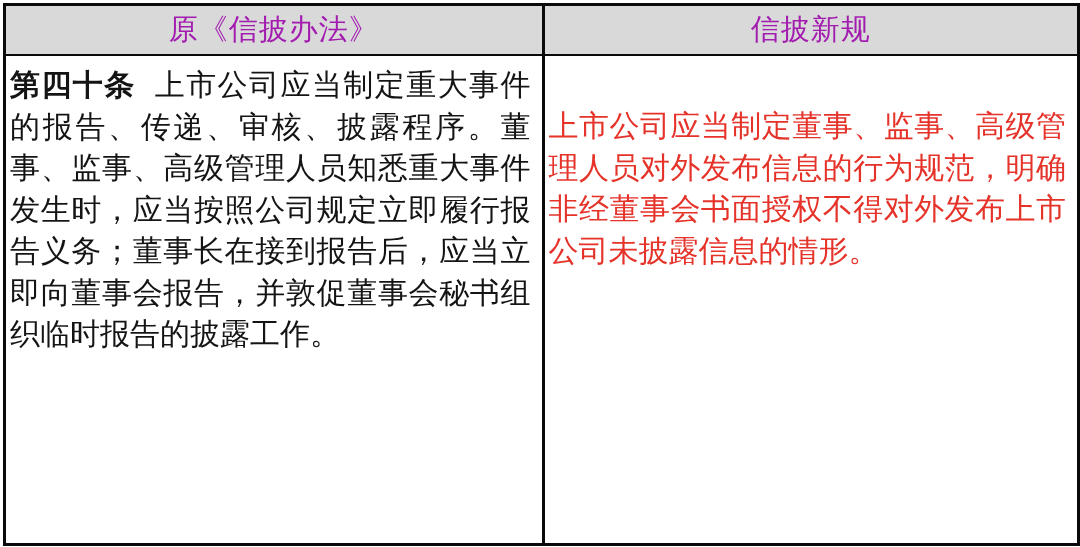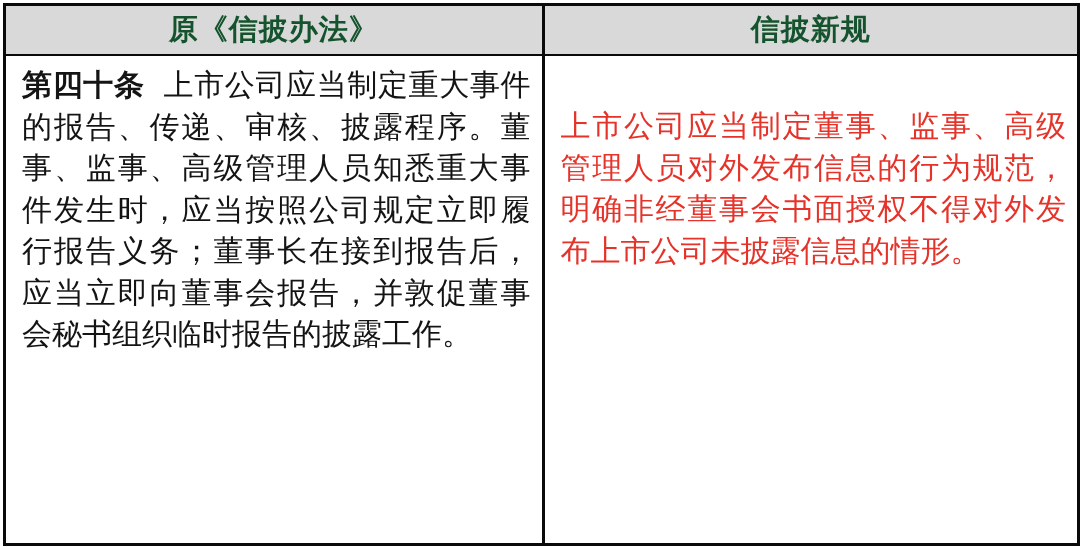--- a/index.html
+++ b/index.html
@@ -28,31 +28,31 @@
     grid-template-columns: 1fr 1fr;
     grid-template-rows: 50px 1fr;
     background: #ffffff;
   }
   .hcell {
     background: #d9d9d9;
     border-bottom: 2px solid #0a0a0a;
     display: flex;
     align-items: center;
     justify-content: center;
-    font-weight: bold;
+    font-weight: normal;
     font-size: 29px;
-    color: #14532d;
+    color: #a21caf;
     letter-spacing: 1px;
   }
   .col-right {
     border-left: 3px solid #0a0a0a;
     text-align: center;
   }
   .bcell {
-    padding: 8px 11px 6px 16px;
+    padding: 8px 11px 6px 4px;
     font-size: 30px;
     line-height: 41.5px;
     color: #141414;
     text-align: justify;
     overflow: hidden;
   }
   .para {
     margin: 0;
   }
   .article {

